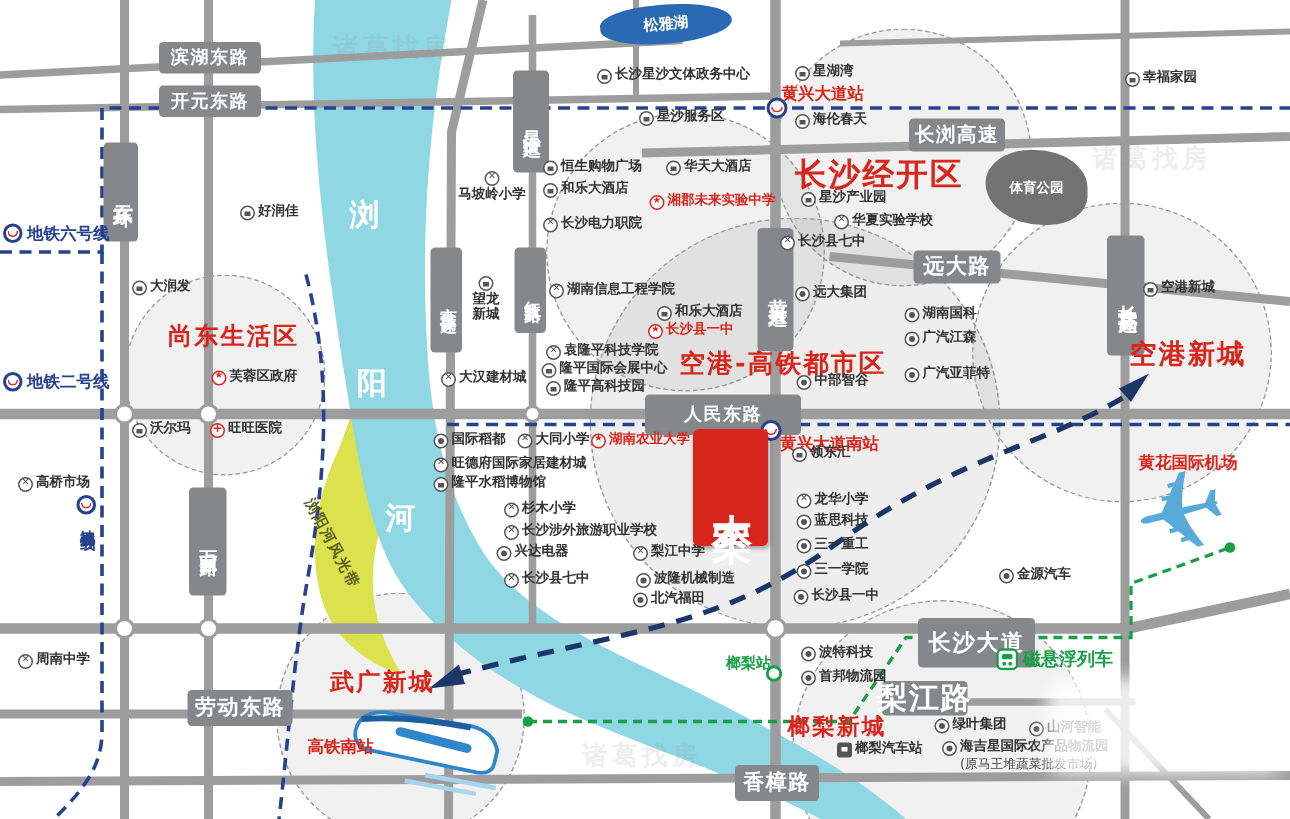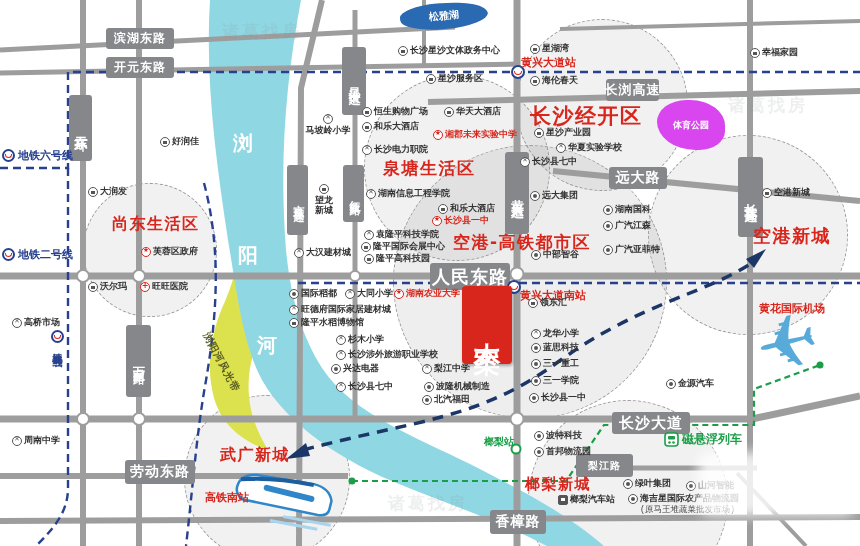--- a/index.html
+++ b/index.html
@@ -11,21 +11,21 @@
   svg.lines{position:absolute;left:0;top:0;z-index:2;}
   .blob{position:absolute;z-index:3;display:flex;align-items:center;justify-content:center;
         color:#fff;font-size:9px;font-weight:700;white-space:nowrap;}
   .pill{position:absolute;background:#85878b;color:#fff;font-weight:700;z-index:5;
         border-radius:3px;display:flex;align-items:center;justify-content:center;
         white-space:nowrap;letter-spacing:1px;box-sizing:border-box;}
   .pill.v{writing-mode:vertical-rl;text-orientation:upright;letter-spacing:2px;}
   .poi{position:absolute;font-size:9px;color:#333;font-weight:600;white-space:nowrap;
        display:flex;align-items:center;gap:2px;z-index:6;line-height:1.1;}
   .poi.red{color:#d8261d;}
-  .poi.sub{font-size:8.5px;font-weight:500;color:#444;font-family:Liberation Mono, monospace;}
+  .poi.sub{font-size:8.5px;font-weight:500;color:#444;}
   .poi.stack{flex-direction:column;white-space:normal;text-align:center;}
   .ic{width:10px;height:10px;border:1px solid #555;border-radius:50%;background:#fff;
       display:inline-block;position:relative;flex:none;box-sizing:border-box;}
   .ic-dot::after{content:"";position:absolute;left:2px;top:2px;right:2px;bottom:2px;
       background:#555;border-radius:50%;}
   .ic-x::after{content:"✕";position:absolute;left:0;right:0;top:-1px;text-align:center;
       font-size:6.5px;color:#555;font-weight:700;}
   .ic-bld::after{content:"";position:absolute;left:2px;right:2px;top:3px;bottom:2px;background:#555;}
   .ic-star{border-color:#d8261d;} .ic-star::after{content:"★";position:absolute;left:0;right:0;
       top:-1px;text-align:center;font-size:6.5px;color:#d8261d;}
@@ -122,48 +122,47 @@
       <path d="M352,481 L566,481 L604,425 L754,425 L754,389 L820,365" stroke="#1a9e47" stroke-width="2.2" stroke-dasharray="6 4" fill="none"></path>
       <circle cx="352" cy="481" r="3.5" fill="#1a9e47"></circle>
       <circle cx="820" cy="365" r="3.5" fill="#1a9e47"></circle>
       <circle cx="516" cy="449" r="4.5" fill="#fff" stroke="#1a9e47" stroke-width="2"></circle>
     </g>
   </svg>
 
   <div class="blob" style="left:400px;top:3px;width:88px;height:26px;background:#2a6ab2;border-radius:45% 55% 50% 50%;transform:rotate(-5deg);font-size:10px">
       <span>松雅湖</span>
     </div>
-  <div class="blob" style="left:657px;top:100px;width:68px;height:50px;background:#d946ef;border-radius:46% 54% 40% 60%">
+  <div class="blob" style="left:657px;top:100px;width:68px;height:50px;background:#737373;border-radius:46% 54% 40% 60%">
       <span>体育公园</span>
     </div>
 
   <div class="river-char" style="left:233px;top:130px">浏</div>
   <div class="river-char" style="left:238px;top:242px">阳</div>
   <div class="river-char" style="left:257px;top:332px">河</div>
   <div class="greenway-text" style="left:212px;top:330px">浏阳河风光带</div>
 
   <div class="pill" style="left:106px;top:28px;width:68px;height:21px;font-size:12px">滨湖东路</div>
   <div class="pill" style="left:106px;top:57px;width:68px;height:21px;font-size:12px">开元东路</div>
   <div class="pill v" style="left:69px;top:95px;width:23px;height:66px;font-size:13px">东二环</div>
   <div class="pill v" style="left:342px;top:47px;width:24px;height:68px;font-size:12px">星沙大道</div>
   <div class="pill v" style="left:287px;top:165px;width:21px;height:70px;font-size:11px">京珠高速</div>
   <div class="pill v" style="left:343px;top:165px;width:21px;height:57px;font-size:11px">红旗路</div>
   <div class="pill v" style="left:505px;top:152px;width:24px;height:82px;font-size:13px">黄兴大道</div>
-  <div class="pill" style="left:606px;top:79px;width:53px;height:22px;font-size:13px">长浏高速</div>
+  <div class="pill" style="left:606px;top:79px;width:64px;height:22px;font-size:13px">长浏高速</div>
   <div class="pill" style="left:609px;top:167px;width:58px;height:22px;font-size:14px">远大路</div>
   <div class="pill v" style="left:738px;top:157px;width:25px;height:80px;font-size:13px">长珠高速</div>
-  <div class="pill" style="left:430px;top:263px;width:80px;height:27px;font-size:18px">人民东路</div>
+  <div class="pill" style="left:430px;top:263px;width:104px;height:27px;font-size:12px">人民东路</div>
   <div class="pill v" style="left:126px;top:325px;width:25px;height:72px;font-size:12px">万家丽路</div>
   <div class="pill" style="left:125px;top:460px;width:70px;height:24px;font-size:14px">劳动东路</div>
-  <div class="pill" style="left:612px;top:412px;width:78px;height:22px;font-size:15px">长沙大道</div>
-  <div class="pill" style="left:576px;top:454px;width:57px;height:23px;font-size:10px">梨江路</div>
+  <div class="pill" style="left:612px;top:412px;width:78px;height:33px;font-size:15px">长沙大道</div>
+  <div class="pill" style="left:588px;top:454px;width:57px;height:23px;font-size:20px">梨江路</div>
   <div class="pill" style="left:490px;top:510px;width:56px;height:24px;font-size:14px">香樟路</div>
 
   <div class="zone-title" style="left:112px;top:214px;font-size:16px">尚东生活区</div>
-  <div class="zone-title" style="left:383px;top:157px;font-size:17px">泉塘生活区</div>
   <div class="zone-title" style="left:530px;top:102px;font-size:21px">长沙经开区</div>
   <div class="zone-title" style="left:453px;top:231px;font-size:17px">空港-高铁都市区</div>
   <div class="zone-title" style="left:753px;top:224px;font-size:18px">空港新城</div>
   <div class="zone-title" style="left:220px;top:445px;font-size:16px">武广新城</div>
   <div class="zone-title" style="left:525px;top:475px;font-size:15px">榔梨新城</div>
 
   <div id="project">本案</div>
 
   <div class="mlabel" style="left:2px;top:148px">
       <span class="mro-s"></span>

